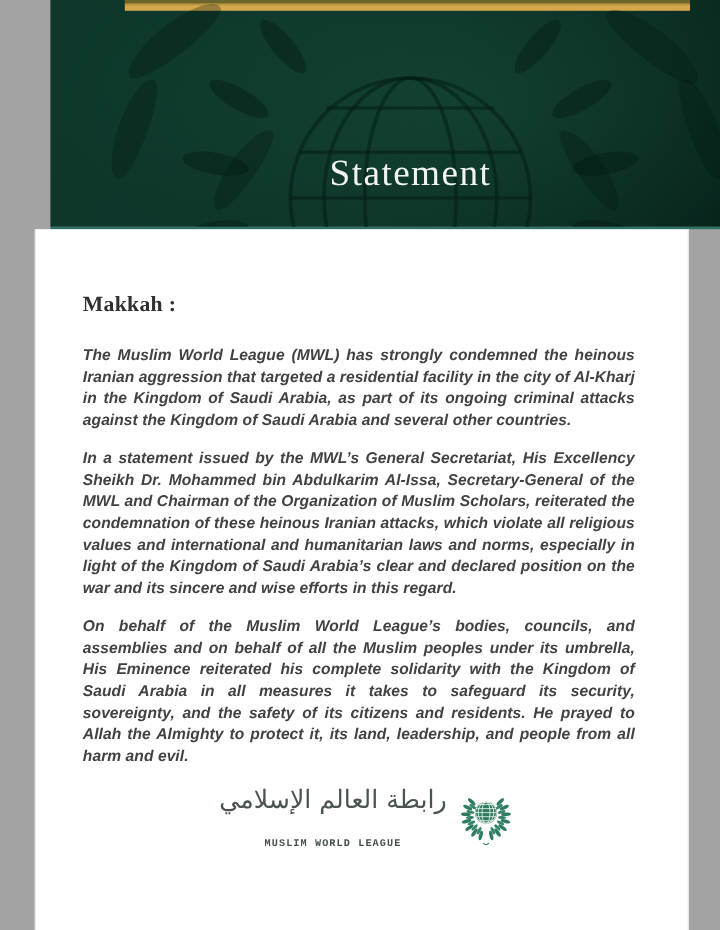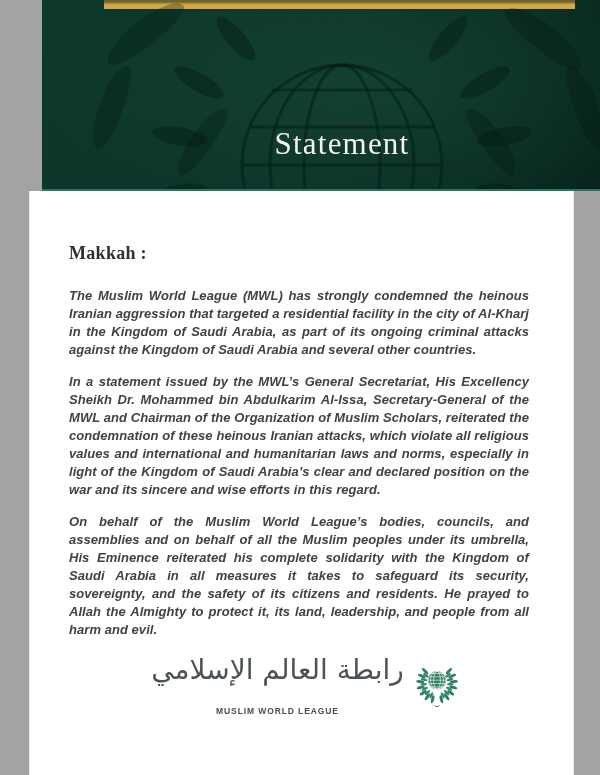--- a/index.html
+++ b/index.html
@@ -56,25 +56,25 @@
     color:#424143; letter-spacing:0.05px;font-style:italic;
   }
 
   
   .logo-row {
     margin-top:16px; margin-left:14px;
     display:flex; justify-content:center; align-items:center; gap:9px;
   }
   .logo-text { text-align:center; }
   .logo-arabic {
-    font-family:"DejaVu Sans", sans-serif; font-size:28px; line-height:1.1;
+    font-family:"DejaVu Sans", sans-serif; font-size:21px; line-height:1.1;
     color:#4b5453; direction:rtl;
   }
   .logo-english {
-    margin-top:20px; font-family:Liberation Sans, sans-serif; font-weight:bold;
+    margin-top:20px; font-family:Liberation Mono, monospace; font-weight:bold;
     font-size:8.5px; letter-spacing:0.9px; color:#47504f; white-space:nowrap;
   }
   .emblem { width:48px; height:50px; }
 </style>
 </head>
 <body>
 
 <div class="page">
 
   <header class="hero">

